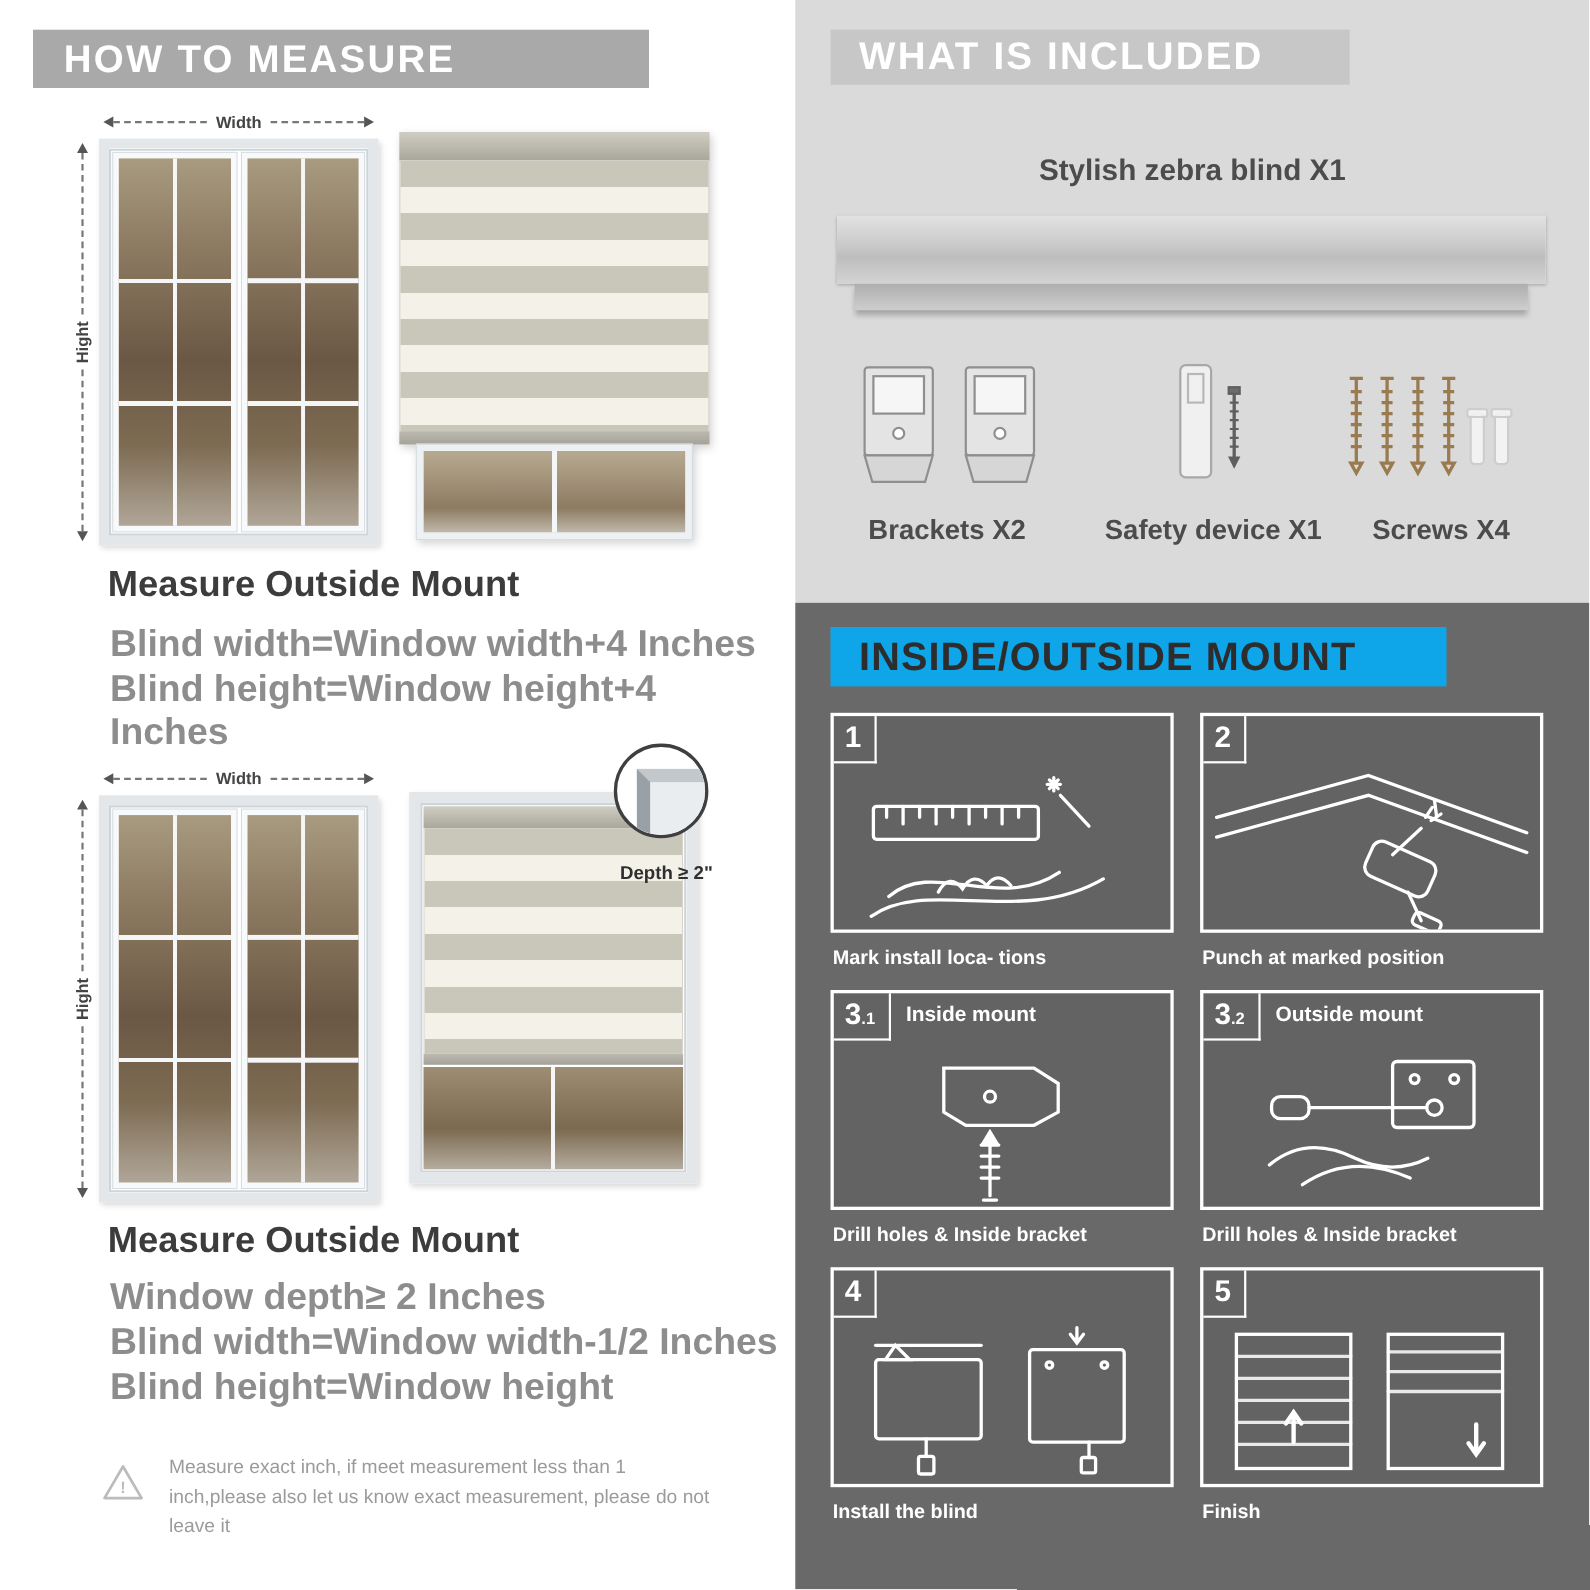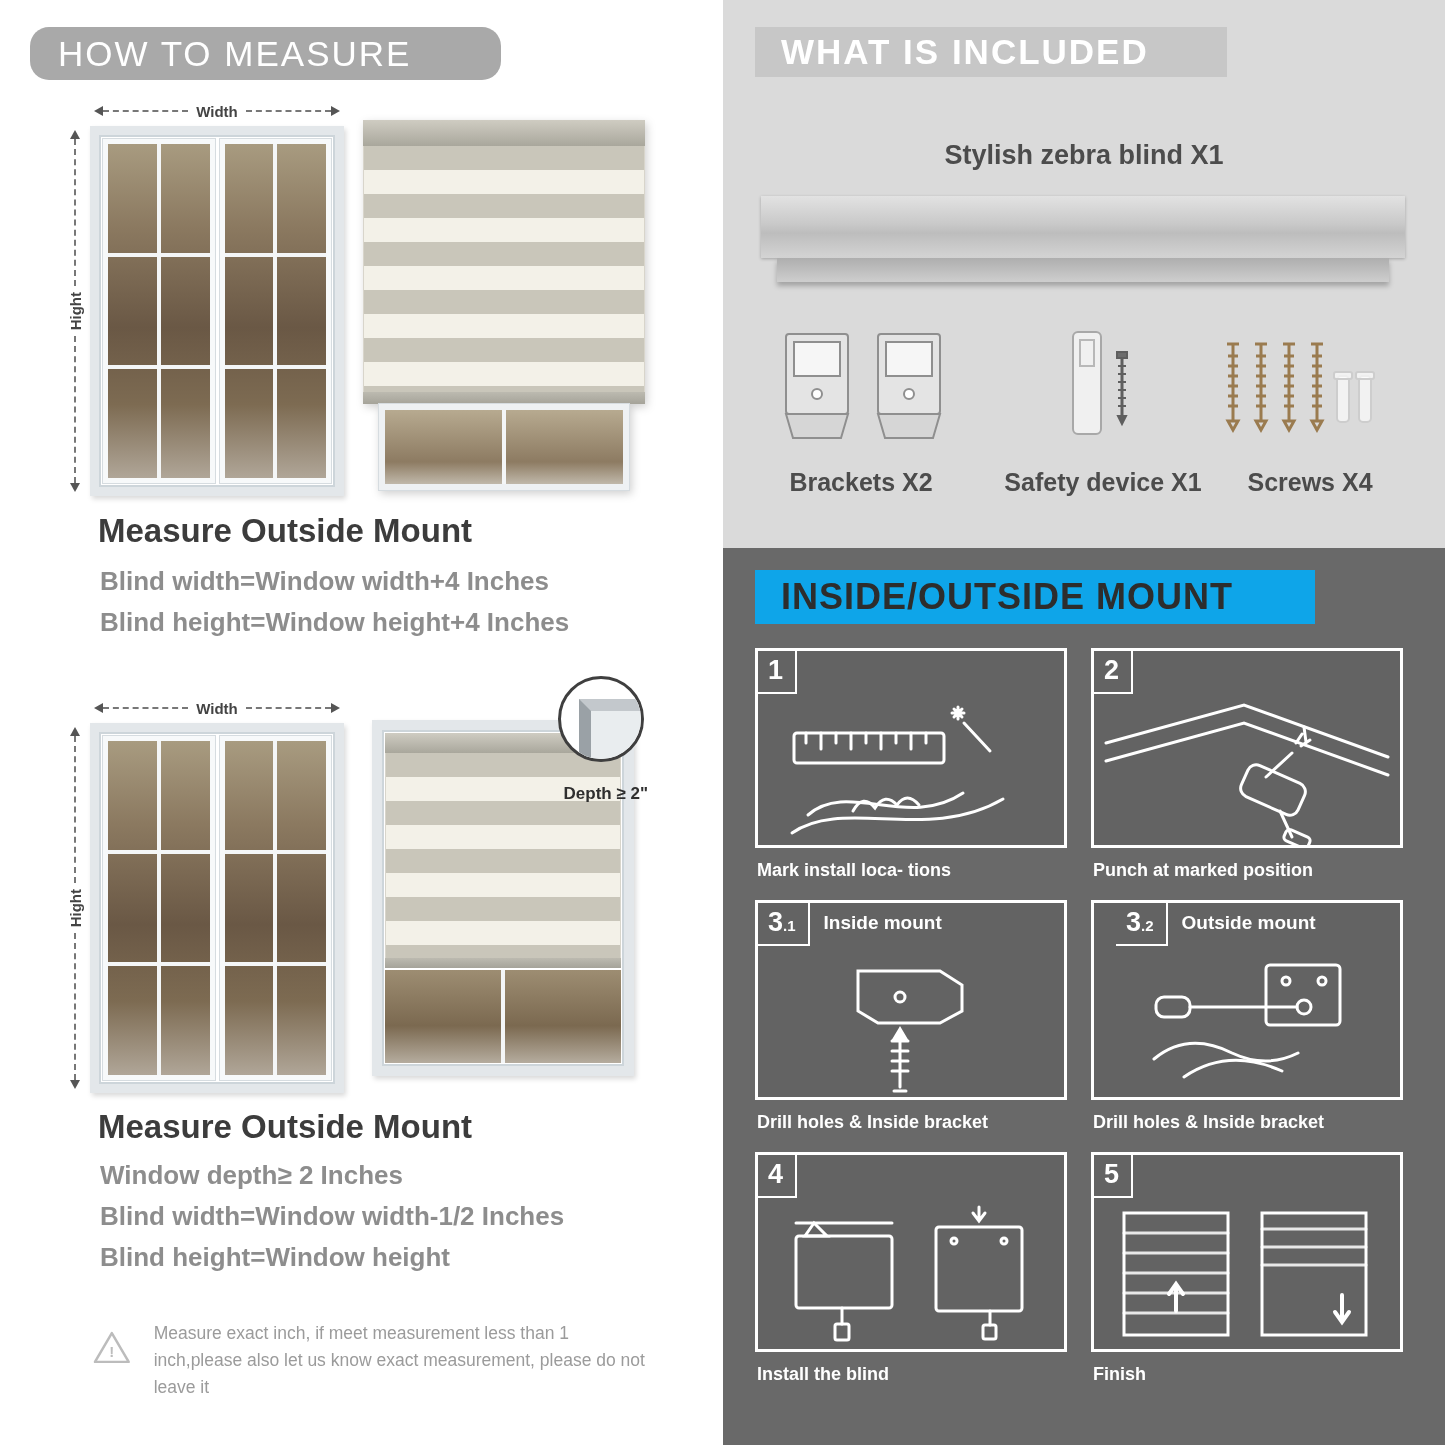--- a/index.html
+++ b/index.html
@@ -1,22 +1,22 @@
 <!DOCTYPE html>
 <html><head>
 <meta charset="utf-8">
 <style>
   * { margin:0; padding:0; box-sizing:border-box; }
   body { font-family:"Liberation Sans", sans-serif; background:#fff; }
   .page { position:relative; width:1445px; height:1445px; background:#fff; overflow:hidden; }
 
   
   .left { position:absolute; left:0; top:0; width:712px; height:1445px; background:#fff; }
-  .howto-bar { position:absolute; left:30px; top:27px; width:471px; height:53px; background:#a9a9a9;
-    color:#fff; font-size:35px; font-weight:normal; line-height:53px; padding-left:28px; letter-spacing:2px;border-radius:19px; }
+  .howto-bar { position:absolute; left:30px; top:27px; width:560px; height:53px; background:#a9a9a9;
+    color:#fff; font-size:35px; font-weight:bold; line-height:53px; padding-left:28px; letter-spacing:2px; }
 
   .mw { position:absolute; display:grid; grid-template-columns:30px 1fr; grid-template-rows:30px 1fr; }
   .mw1 { left:60px; top:96px; width:284px; height:400px; }
   .mw2 { left:60px; top:693px; width:284px; height:400px; }
   .h-arrow { grid-column:2; grid-row:1; display:flex; align-items:center; padding:0 4px; }
   .v-arrow { grid-column:1; grid-row:2; display:flex; flex-direction:column; align-items:center; padding:4px 0; }
   .ah { width:0; height:0; border-style:solid; }
   .ah-l { border-width:5px 9px 5px 0; border-color:transparent #555 transparent transparent; }
   .ah-r { border-width:5px 0 5px 9px; border-color:transparent transparent transparent #555; }
   .ah-t { border-width:0 5px 9px 5px; border-color:transparent transparent #555 transparent; }
@@ -59,21 +59,21 @@
   .detail-circle { position:absolute; left:558px; top:676px; width:86px; height:86px; border:3px solid #3f3f3f;
     border-radius:50%; background:#fff; overflow:hidden; z-index:5; }
   .corner-graphic { position:absolute; left:18px; top:20px; width:70px; height:70px;
     border-top:12px solid #c3c8cc; border-left:12px solid #9aa1a6; background:#e9edef; }
   .depth-label { position:absolute; left:540px; top:784px; width:108px; text-align:right;
     font-size:17px; font-weight:bold; color:#2f2f2f; z-index:6; }
 
   .sec-title { position:absolute; font-size:33px; font-weight:bold; color:#3c3c3c; }
   .t-out { left:98px; top:512px; }
   .t-in { left:98px; top:1108px; }
-  .gline { position:absolute; left:100px; font-size:26px; font-weight:bold; color:#8d8d8d; }
+  .gline { position:absolute; left:100px; font-size:34px; font-weight:bold; color:#8d8d8d; }
   .l-o1 { top:566px; } .l-o2 { top:607px; }
   .l-i1 { top:1160px; } .l-i2 { top:1201px; } .l-i3 { top:1242px; }
 
   .warning { position:absolute; left:92px; top:1312px; width:556px; display:flex; gap:22px; align-items:flex-start; }
   .warn-text { font-size:17.5px; color:#9b9b9b; line-height:1.55; padding-top:8px; }
 
   
   .right-top { position:absolute; left:723px; top:0; width:722px; height:548px; background:#dadada; }
   .incl-bar { position:absolute; left:32px; top:27px; width:472px; height:50px; background:#c7c7c7;
     color:#fff; font-size:35px; font-weight:bold; line-height:50px; padding-left:26px; letter-spacing:2px; }
@@ -89,21 +89,21 @@
   .fig-screws { left:492px; top:334px; }
   .incl-label { position:absolute; top:468px; font-size:25px; font-weight:bold; color:#4c4c4c; text-align:center; }
   .lab1 { left:28px; width:220px; } .lab2 { left:252px; width:256px; } .lab3 { left:502px; width:170px; }
 
   
   .right-bottom { position:absolute; left:723px; top:548px; width:722px; height:897px; background:#696969; }
   .mount-bar { position:absolute; left:32px; top:22px; width:560px; height:54px; background:#0ea5e9;
     color:#2d2d2d; font-size:36px; font-weight:bold; line-height:54px; padding-left:26px; letter-spacing:1px; }
   .panel { position:absolute; width:312px; height:200px; border:3px solid #fff; background:rgba(0,0,0,.05); }
   .p1 { left:32px; top:100px; } .p2 { left:368px; top:100px; }
-  .p3 { left:32px; top:352px; } .p4 { left:368px; top:352px;padding-left:22px; }
+  .p3 { left:32px; top:352px; } .p4 { left:368px; top:352px; }
   .p5 { left:32px; top:604px; } .p6 { left:368px; top:604px; }
   .caption { position:absolute; width:320px; font-size:18px; font-weight:bold; color:#fff; }
   .c1 { left:34px; top:312px; } .c2 { left:370px; top:312px; }
   .c3 { left:34px; top:564px; } .c4 { left:370px; top:564px; }
   .c5 { left:34px; top:816px; } .c6 { left:370px; top:816px; }
   .num-row { display:flex; align-items:flex-start; }
   .num-box { color:#fff; font-weight:bold; font-size:27px; padding:4px 12px 6px 10px;
     border-right:2px solid #fff; border-bottom:2px solid #fff; }
   .num-sub { font-size:15px; font-weight:bold; }
   .ptitle { color:#fff; font-weight:bold; font-size:19px; padding:9px 0 0 14px; }

